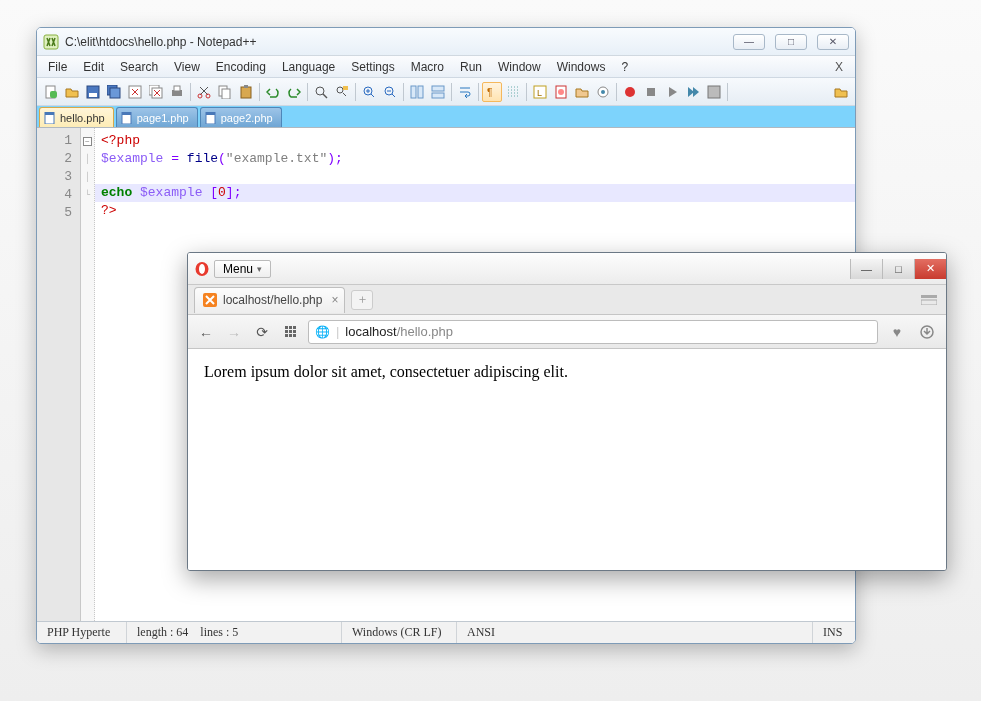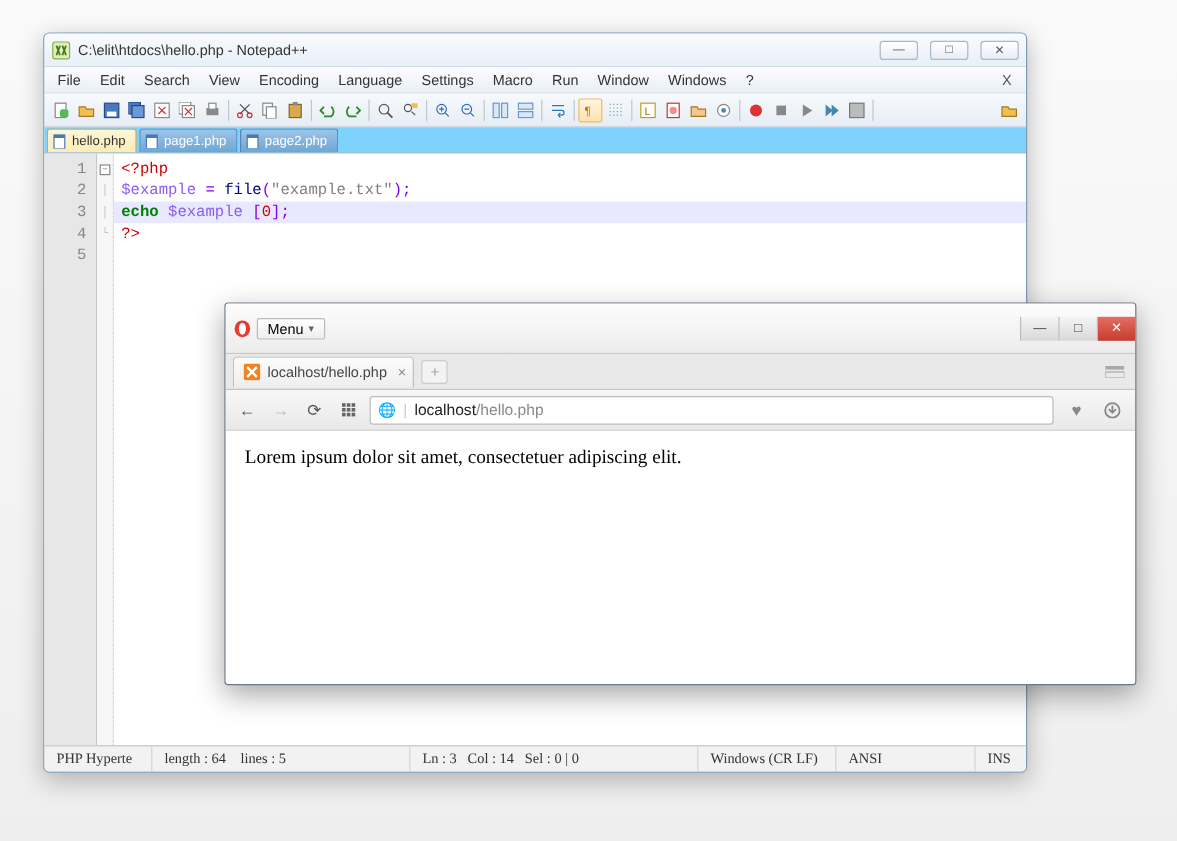--- a/index.html
+++ b/index.html
@@ -190,20 +190,21 @@
   }
   .code-line {
     height: 18px;
     white-space: pre;
   }
   .code-line.current {
     background: #e8e8ff;
     margin-left: -6px;
     margin-right: -6px;
     padding-left: 6px;
+    margin-top: 16px;
   }
   .tok-red { color: #cc0000; }
   .tok-kw { color: #008000; font-weight: bold; }
   .tok-var { color: #8b5cf6; }
   .tok-fn { color: #000088; }
   .tok-str { color: #808080; }
   .tok-op { color: #8000ff; }
   .tok-num { color: #cc0000; }
 
   .npp-status {
@@ -231,21 +232,21 @@
     width: 760px; height: 319px;
     background: #fff;
     border: 1px solid #6b7885;
     border-radius: 3px;
     box-shadow: 0 8px 24px rgba(0,0,0,0.35);
     display: flex;
     flex-direction: column;
     overflow: hidden;
   }
   .br-titlebar {
-    height: 42px;
+    height: 32px;
     background: linear-gradient(to bottom,#fdfdfd,#ececec);
     border-bottom: 1px solid #c8c8c8;
     display: flex;
     align-items: center;
     padding: 0 0 0 6px;
   }
   .br-opera-icon {
     width: 16px; height: 16px;
   }
   .br-menu-btn {
@@ -648,23 +649,20 @@
       <div class="code-line"><span class="tok-red">?&gt;</span></div>
       <div class="code-line"></div>
     </div>
   </div>
 
   <div class="npp-status">
     <div class="status-cell" style="flex:0 0 90px">PHP Hyperte</div>
     <div class="status-cell" style="flex:0 0 215px">
       <span>length : 64</span>&nbsp;&nbsp;&nbsp;&nbsp;<span>lines : 5</span>
     </div>
-    <div class="status-cell" style="flex:0 0 240px">
-      <span>Ln : 3</span>&nbsp;&nbsp;&nbsp;<span>Col : 14</span>&nbsp;&nbsp;&nbsp;<span>Sel : 0 | 0</span>
-    </div>
     <div class="status-cell" style="flex:0 0 115px">Windows (CR LF)</div>
     <div class="status-cell" style="flex:1">ANSI</div>
     <div class="status-cell" style="border-right:none;flex:0 0 42px">INS</div>
   </div>
 </div>
 
 <div class="browser-window">
   <div class="br-titlebar">
     <svg class="br-opera-icon" viewBox="0 0 16 16">
       <ellipse cx="8" cy="8" rx="6.5" ry="7" fill="#e83a2e"></ellipse>

